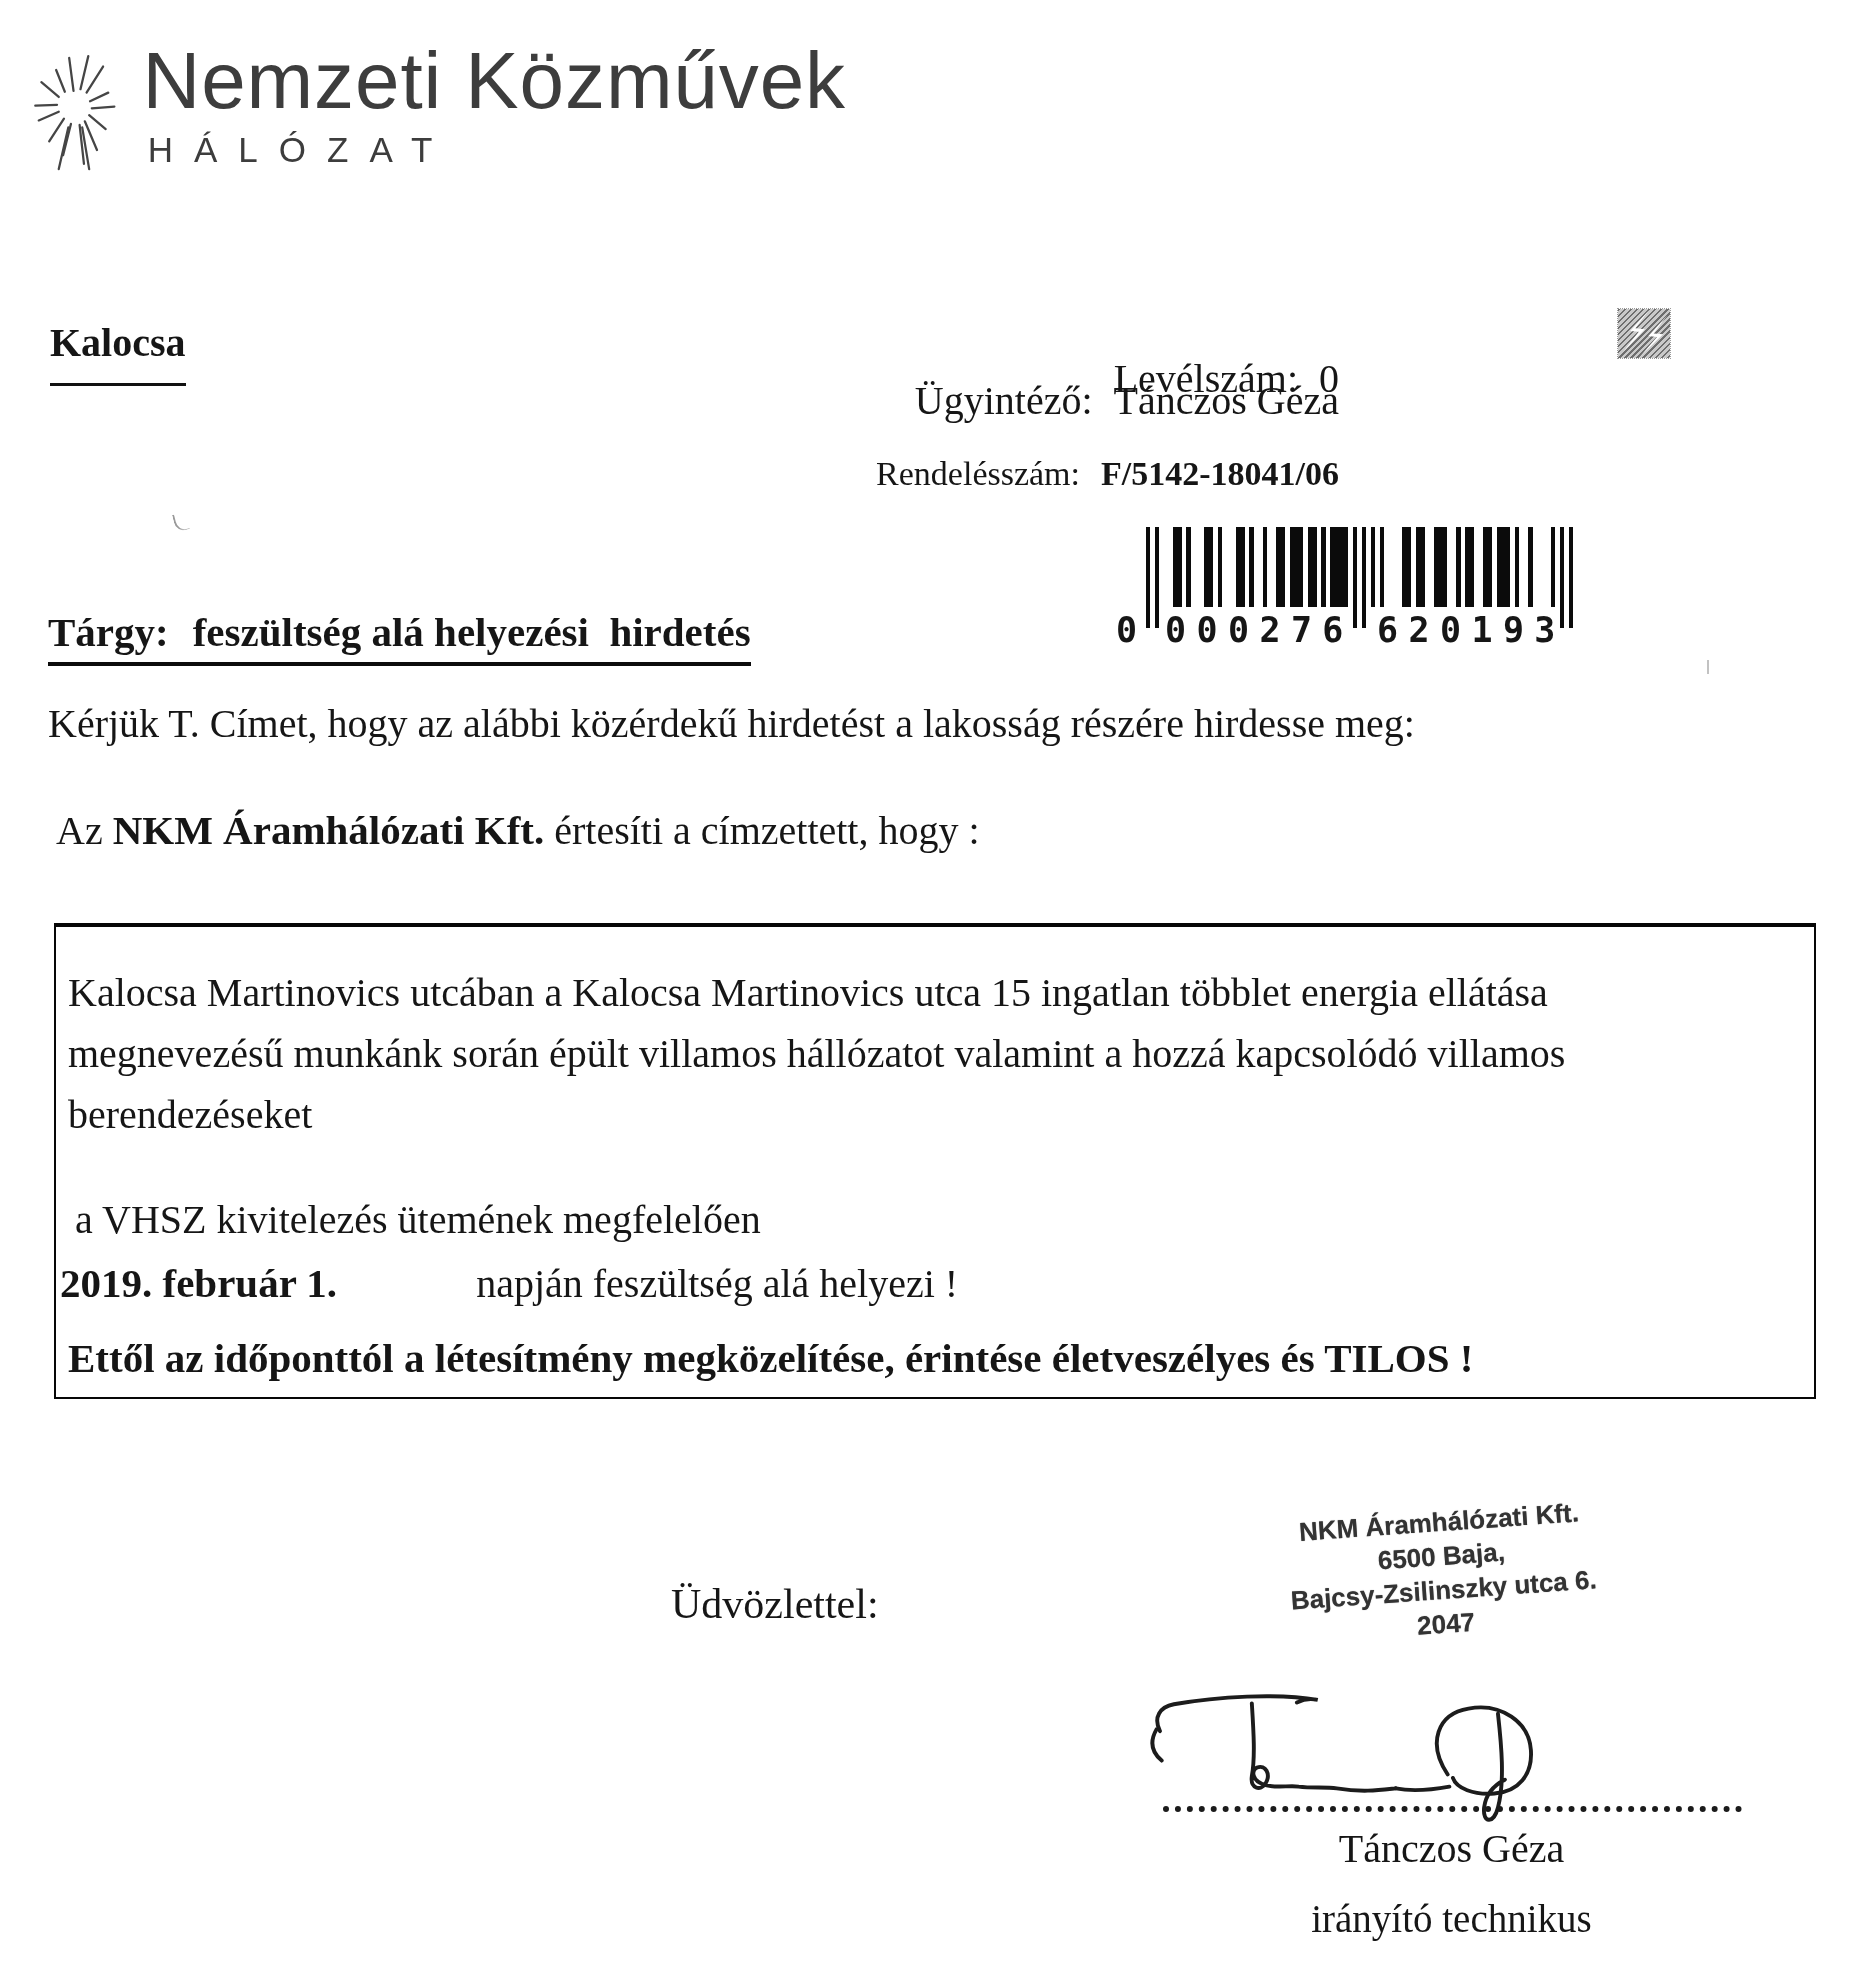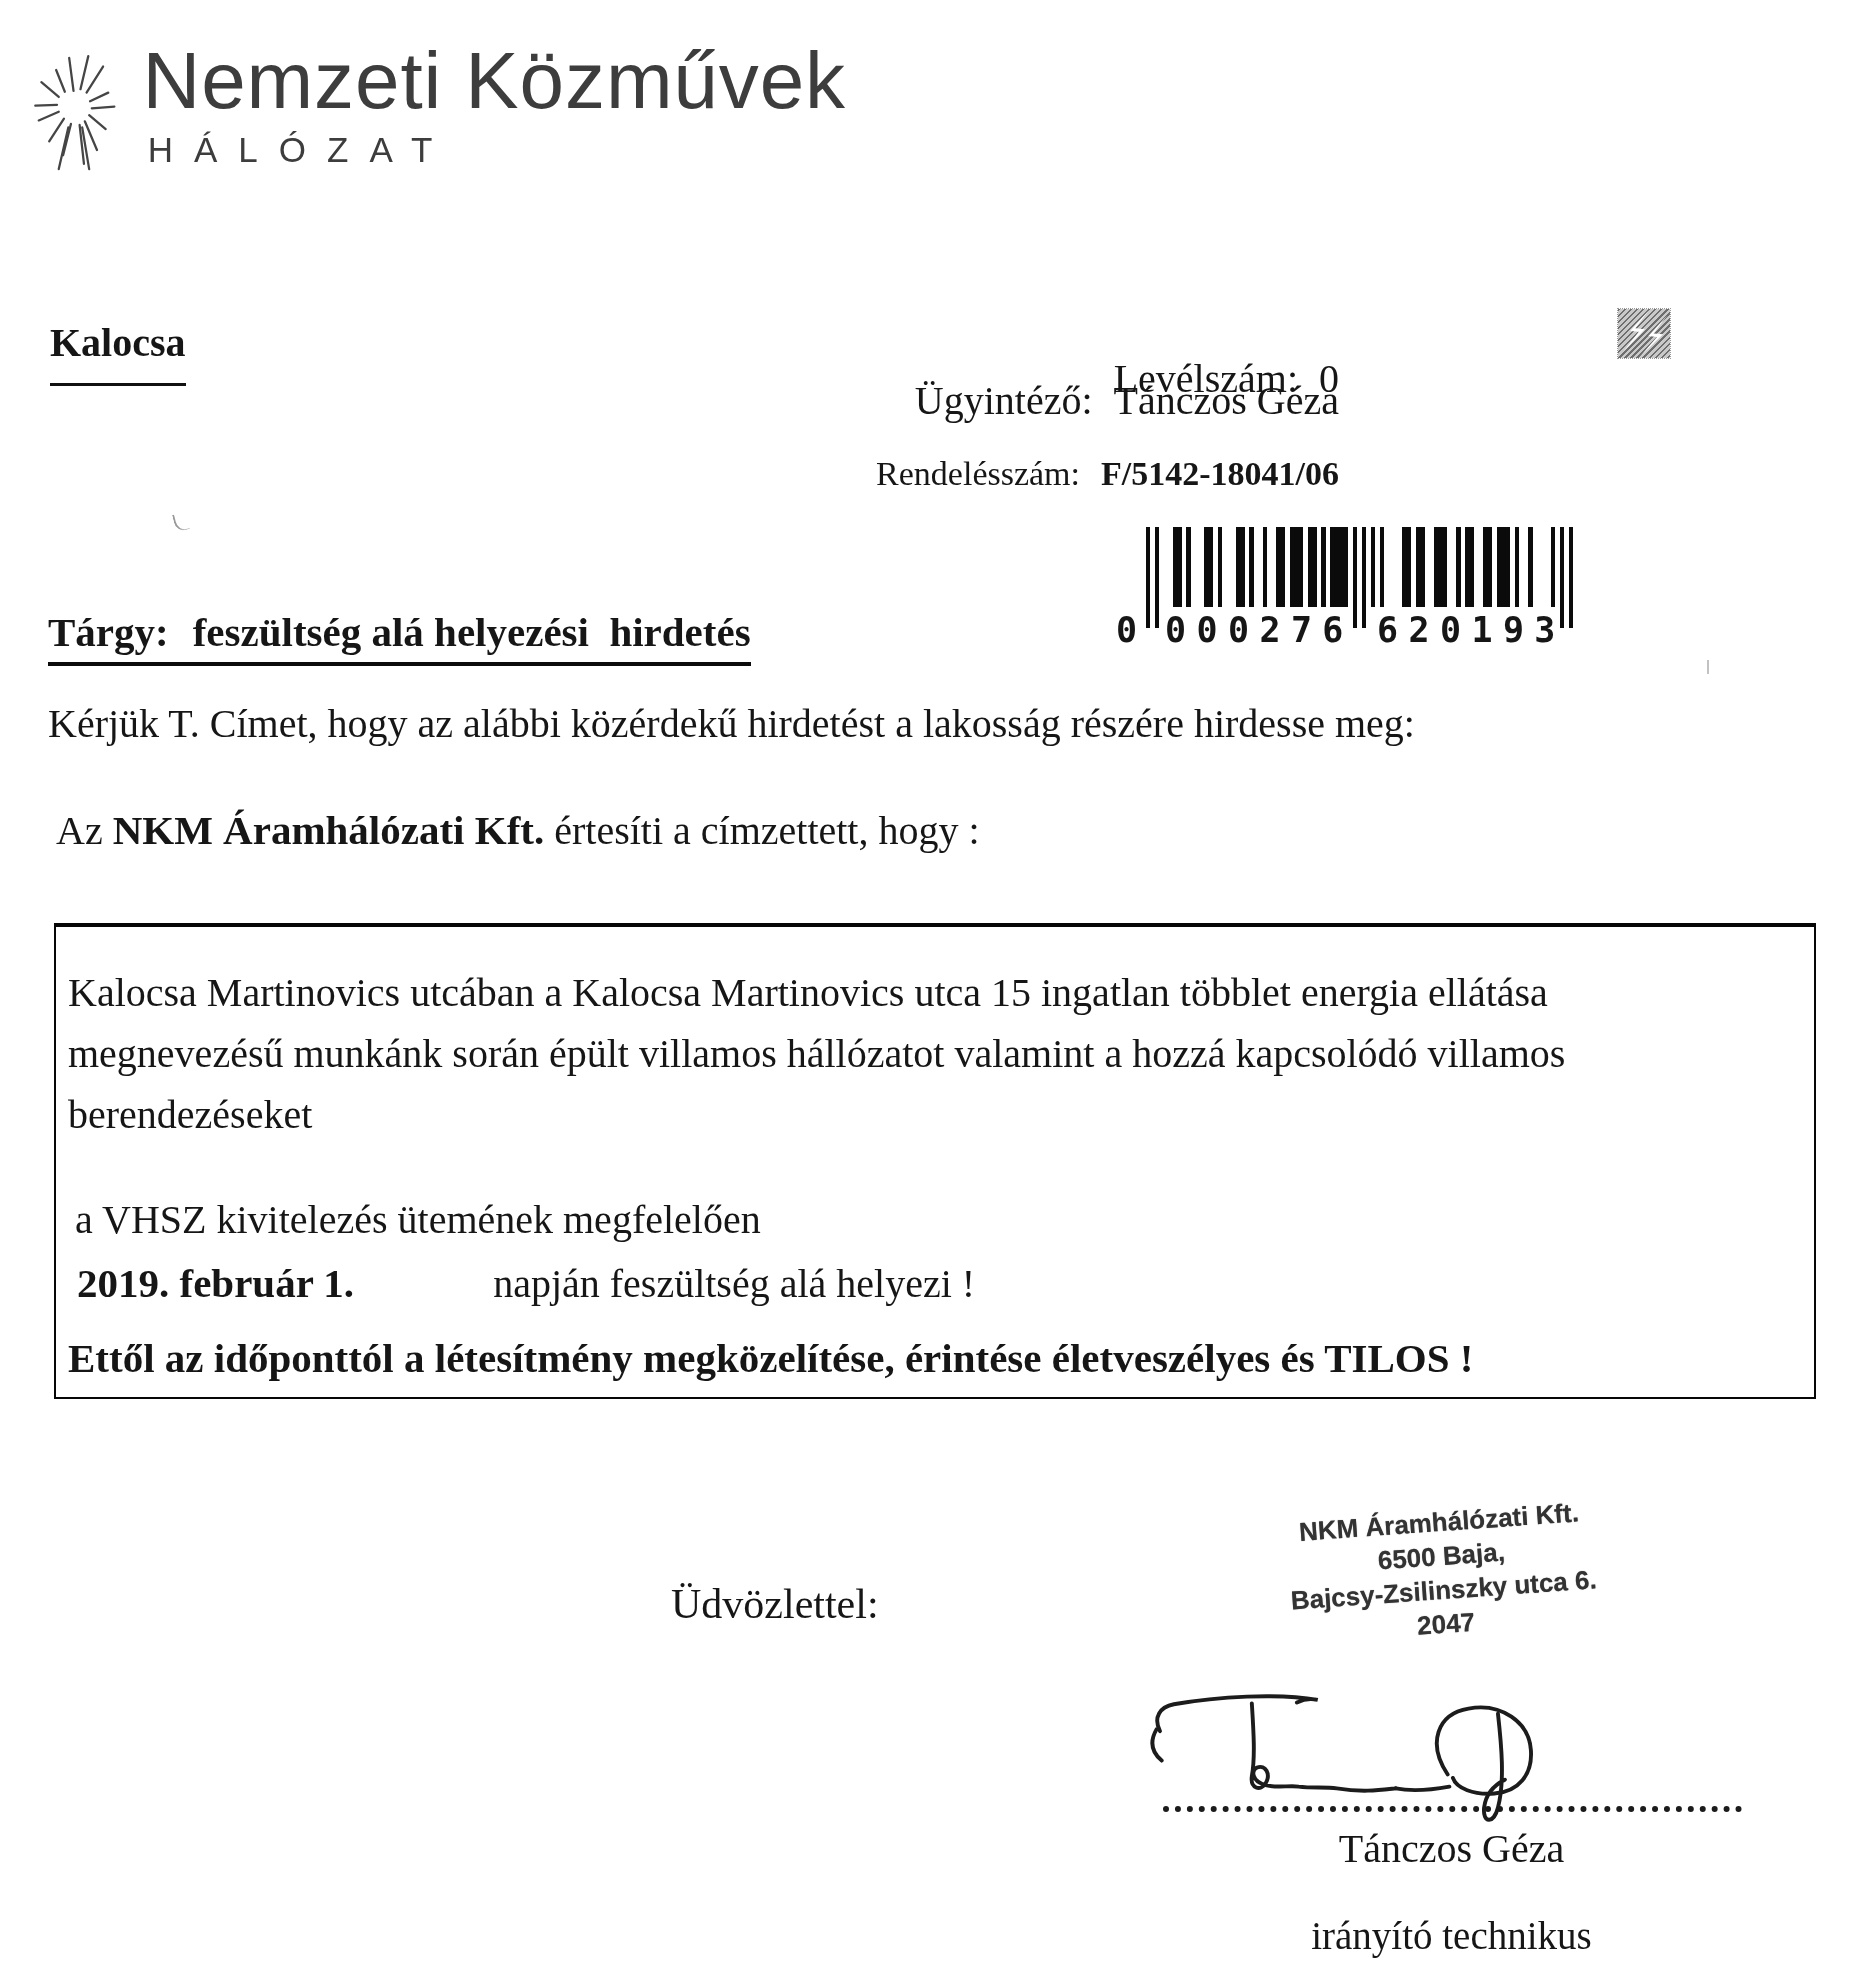--- a/index.html
+++ b/index.html
@@ -54,37 +54,37 @@
   .intro{position:absolute;left:48px;top:700px;font-size:40px;}
   .notice{position:absolute;left:56px;top:806px;font-size:40px;}
   .notice b{font-size:41px;}
   
   .noticebox{
     position:absolute;left:54px;top:923px;width:1762px;height:476px;
     border:2.6px solid #060606;border-top-width:4.3px;box-sizing:border-box;
   }
   .nb-par{position:absolute;left:12px;top:35px;width:1695px;font-size:40px;line-height:61px;}
   .nb-schedule{position:absolute;left:19px;top:269px;font-size:40px;}
-  .nb-dateline{position:absolute;left:21px;top:332px;font-size:40px;}
+  .nb-dateline{position:absolute;left:4px;top:332px;font-size:40px;}
   .nb-dateline .d-bold{font-weight:bold;font-size:41px;}
   .nb-dateline .d-rest{margin-left:139px;}
   .nb-warning{position:absolute;left:12px;top:407px;font-size:41px;font-weight:bold;}
   
   .greeting{position:absolute;left:671px;top:1580px;font-size:42px;}
   .stamp{
     position:absolute;left:1234px;top:1505px;width:417px;
     font-family:"Liberation Sans", sans-serif;font-size:26px;font-weight:bold;
     color:#333;text-align:center;line-height:34px;
     transform:rotate(-4deg);
     text-shadow:0 0 0.9px #777;
   }
   .sig-svg{position:absolute;left:1147px;top:1693px;}
   .dotline{position:absolute;left:1163px;top:1780px;width:579px;height:26px;border-bottom:6px dotted #1b1b1b;}
   .sig-name{position:absolute;left:1208px;top:1825px;width:487px;text-align:center;font-size:40px;}
-  .sig-title{position:absolute;left:1208px;top:1896px;width:487px;text-align:center;font-size:39px;margin-top:17px;}
+  .sig-title{position:absolute;left:1208px;top:1896px;width:487px;text-align:center;font-size:39px;}
   
   .artifact1{position:absolute;left:174px;top:513px;width:12px;height:17.4px;border-left:2.6px solid #9a9a9a;border-bottom:1.7px solid #b5b5b5;border-radius:0 0 0 10.4px;transform:rotate(-14deg);}
   .artifact2{position:absolute;left:1707px;top:660px;width:1.7px;height:14px;background:#c2c2c2;}
 </style>
 </head>
 <body>
 
 <div id="page">
 
   <div class="logo-wrap">

